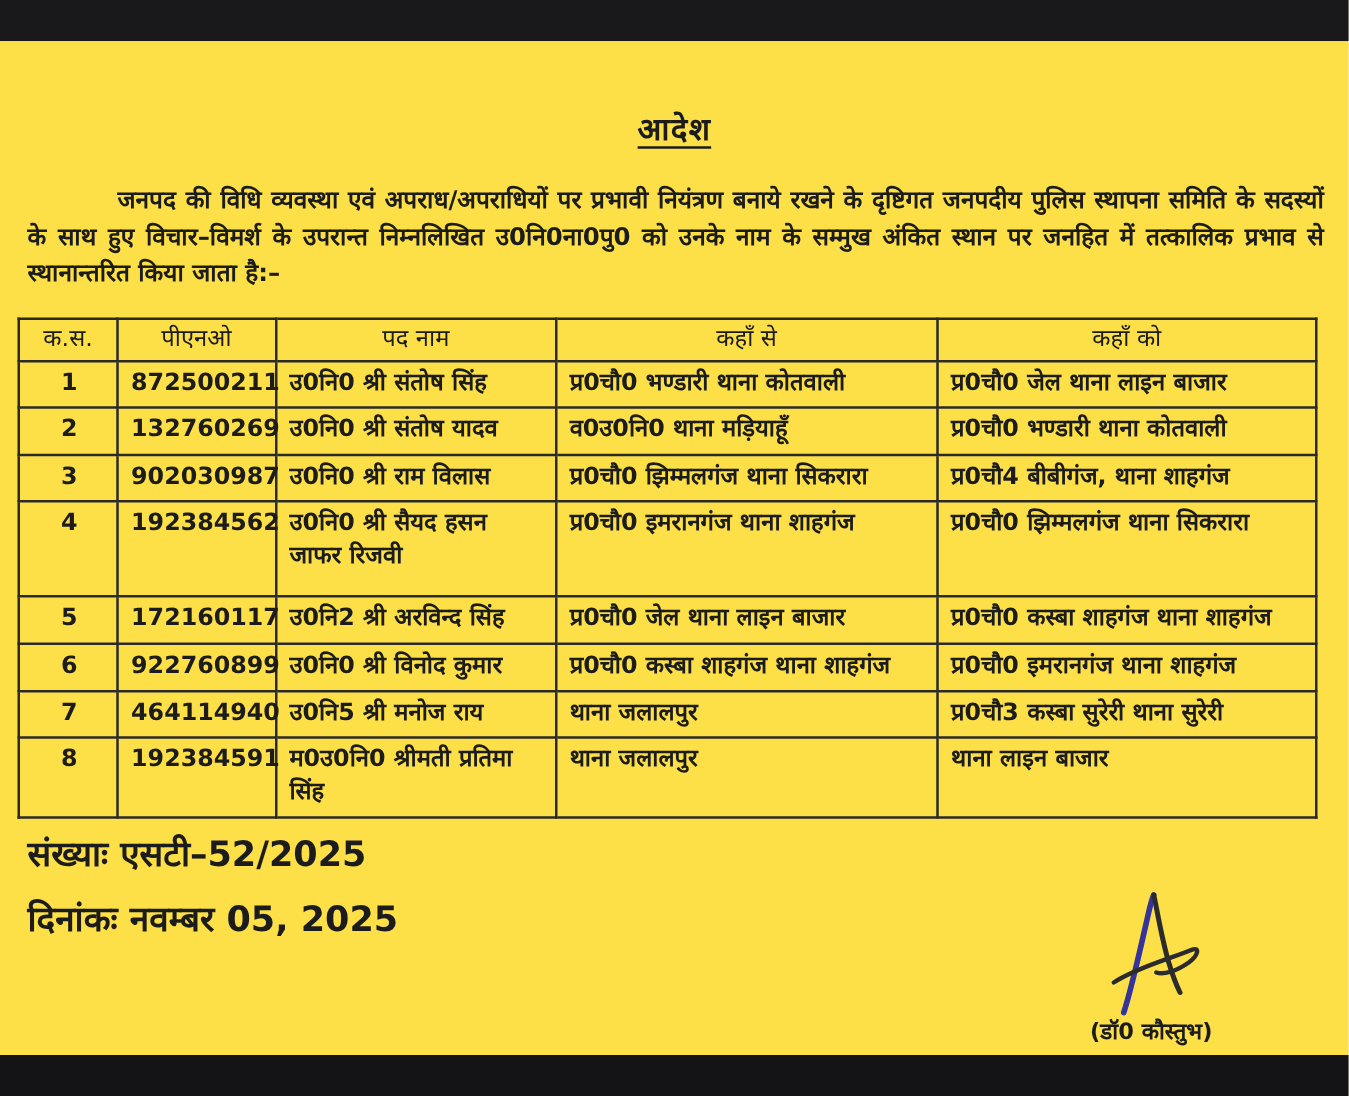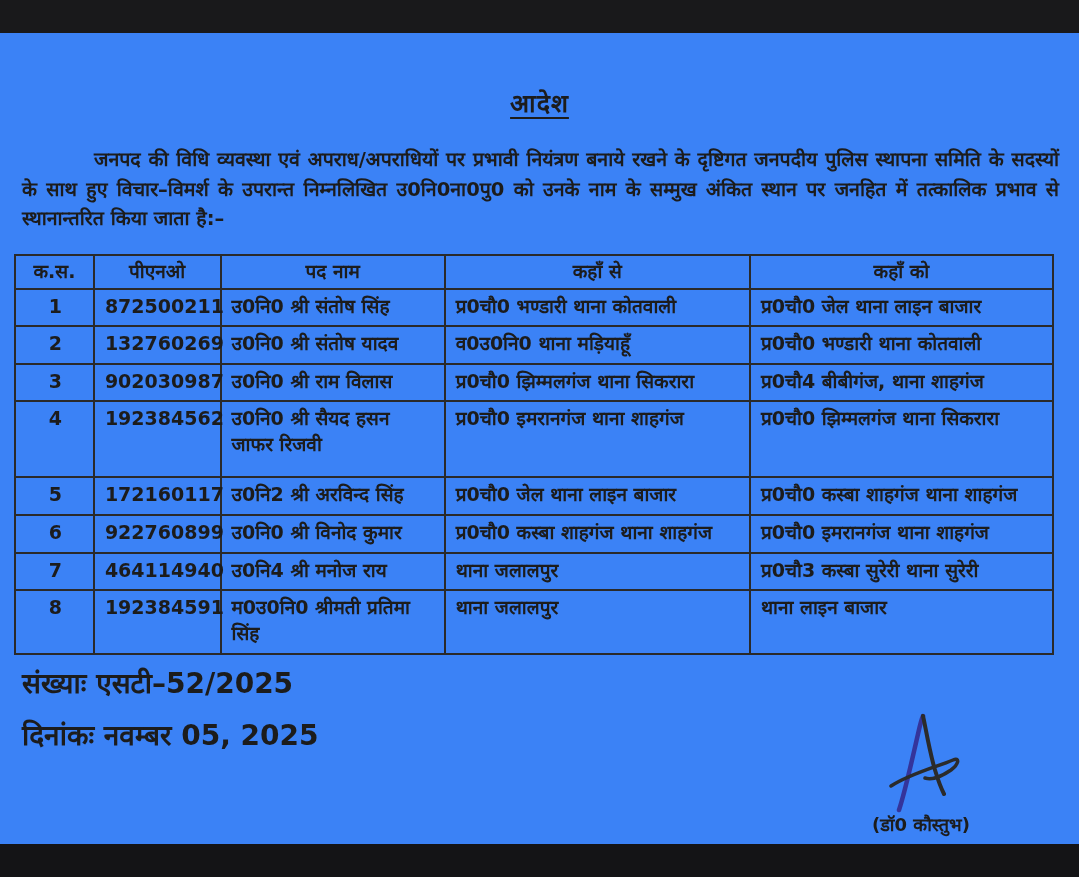--- a/index.html
+++ b/index.html
@@ -8,21 +8,21 @@
     background:#ffffff;
     font-family:"DejaVu Sans","Liberation Sans",sans-serif;
     color:#1c1c1c;
   }
   .frame{width:1079px;height:877px;display:flex;flex-direction:column;}
   .letterbox{width:100%;background:#19191b;flex:0 0 auto;}
   .letterbox.top{height:33px;}
   .letterbox.bottom{height:33px;background:#141416;}
   .paper{
     flex:1 1 auto;position:relative;
-    background:#3b82f6;
+    background:#fde047;
     padding:0;
   }
   .doc-title{
     text-align:center;
     margin-top:52px;
     font-size:25px;font-weight:bold;
     text-decoration:underline;
     text-underline-offset:5px;
     letter-spacing:1px;
   }
@@ -39,21 +39,21 @@
     width:1040px;
     table-layout:fixed;
   }
   table.order-table th, table.order-table td{
     border:2px solid #2a2a2a;
     font-size:19px;font-weight:600;
     padding:4px 8px 6px 10px;
     vertical-align:top;
     line-height:1.35;
   }
-  table.order-table th{text-align:center;font-weight:700;padding:3px 4px;border-radius:10px;}
+  table.order-table th{text-align:center;font-weight:400;padding:3px 4px;border-radius:10px;}
   col.c-sn{width:7.6%;}
   col.c-pno{width:12.2%;}
   col.c-post{width:21.6%;}
   col.c-from{width:29.4%;}
   col.c-to{width:29.2%;}
   td.num{text-align:center;}
   tr.tall td{height:64px;}
   .closing{
     margin:16px 20px 0 22px;
     font-size:19.5px;font-weight:600;
@@ -144,21 +144,21 @@
         <tr>
           <td class="num">6</td>
           <td class="num">922760899</td>
           <td>उ0नि0 श्री विनोद कुमार</td>
           <td>प्र0चौ0 कस्बा शाहगंज थाना शाहगंज</td>
           <td>प्र0चौ0 इमरानगंज थाना शाहगंज</td>
         </tr>
         <tr>
           <td class="num">7</td>
           <td class="num">464114940</td>
-          <td>उ0नि4 श्री मनोज राय</td>
+          <td>उ0नि5 श्री मनोज राय</td>
           <td>थाना जलालपुर</td>
           <td>प्र0चौ3 कस्बा सुरेरी थाना सुरेरी</td>
         </tr>
         <tr>
           <td class="num">8</td>
           <td class="num">192384591</td>
           <td>म0उ0नि0 श्रीमती प्रतिमा सिंह</td>
           <td>थाना जलालपुर</td>
           <td>थाना लाइन बाजार</td>
         </tr>

